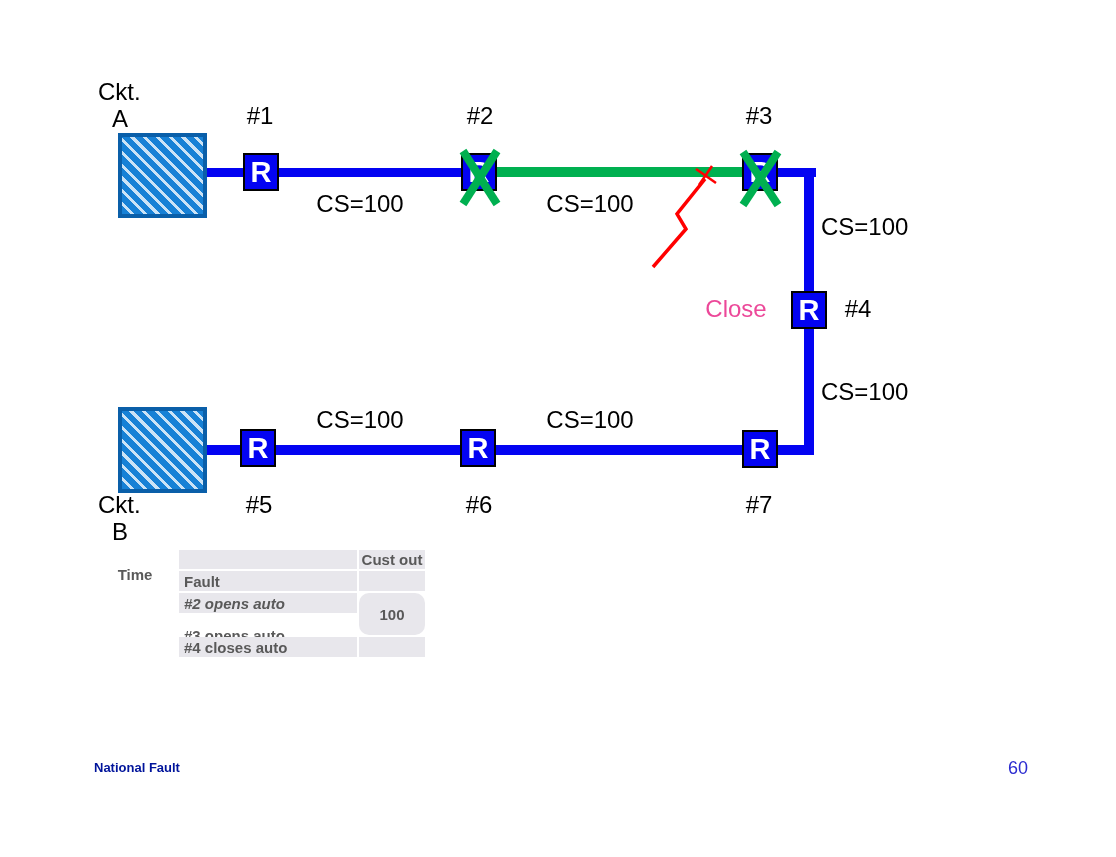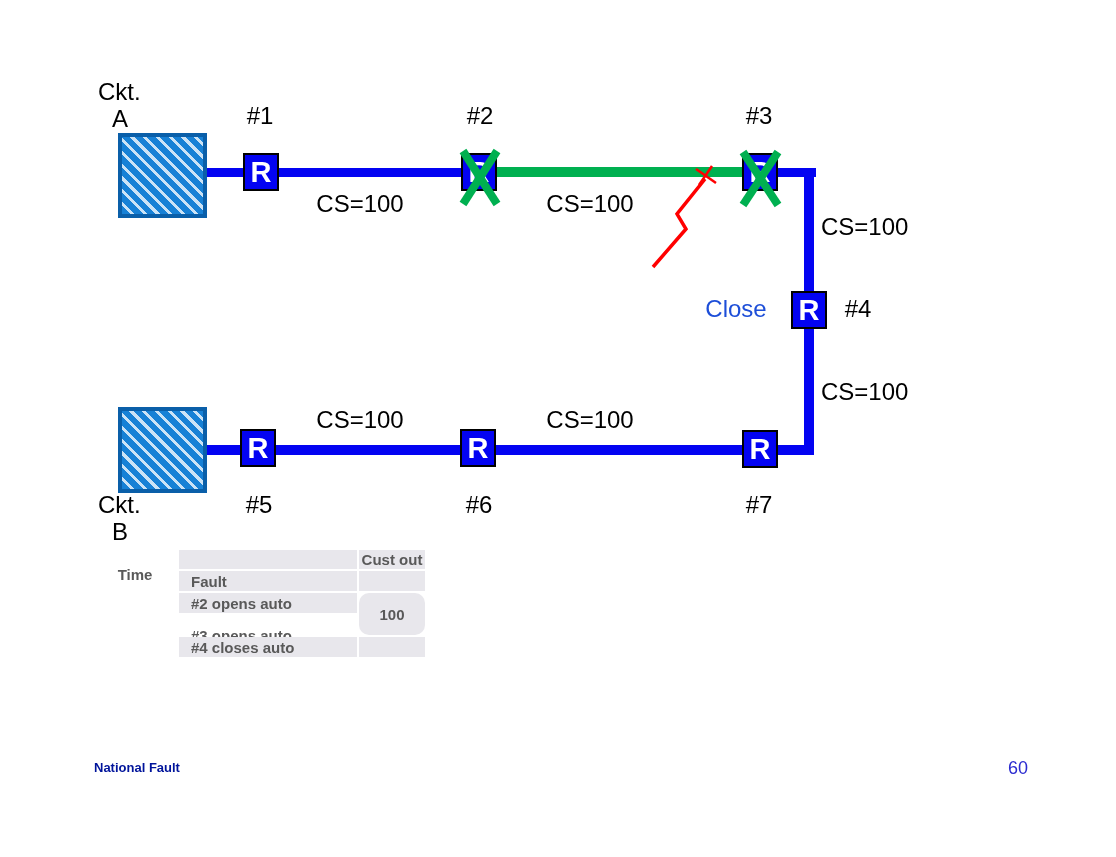--- a/index.html
+++ b/index.html
@@ -19,33 +19,33 @@
   
   .sw{
     position:absolute;width:36px;height:38px;box-sizing:border-box;z-index:3;
     background:#0303f2;border:2px solid #000;
     color:#fff;font-weight:bold;font-size:29px;line-height:1;
     display:flex;align-items:center;justify-content:center;
   }
   
   .lbl{position:absolute;font-size:24px;color:#000;z-index:4;white-space:nowrap;line-height:1.12;}
   .lbl.ctr{transform:translateX(-50%);}
-  .lbl.red{color:#1d4ed8;}
+  .lbl.red{color:#ec4899;}
   .lbl .indent{display:block;margin-left:14px;}
   
   .overlay{position:absolute;left:0;top:0;z-index:5;pointer-events:none;}
   
   .etable{
     position:absolute;left:93px;top:550px;z-index:4;
     display:grid;grid-template-columns:84px 178px 66px;
     grid-template-rows:19px 20px 20px 20px 20px;gap:2px;
     font-size:15px;font-weight:bold;color:#595959;
   }
   .tc{background:#e8e7ec;display:flex;align-items:center;justify-content:center;}
-  .tc.left{justify-content:flex-start;padding-left:12px;}
+  .tc.left{justify-content:flex-start;padding-left:5px;}
   
   .footer-brand{position:absolute;left:94px;top:760px;font-size:13px;font-weight:bold;color:#00149b;z-index:4;}
   .page-number{position:absolute;left:1008px;top:758px;font-size:18px;color:#2a2ad0;z-index:4;}
 </style>
 </head>
 <body>
 
 <div class="slide">
 
   <div class="src" style="left:118px;top:133px;width:89px;height:85px;"></div>
@@ -107,21 +107,21 @@
     </g>
   </svg>
 
   <div class="etable">
     <div class="tc" style="grid-column:1;grid-row:1;margin-top:24px;">Time</div>
     <div class="tc" style="grid-column:2;grid-row:1;"></div>
     <div class="tc" style="grid-column:3;grid-row:1;">Cust out</div>
 
 
     <div class="tc left" style="grid-column:2;grid-row:2;">Fault</div>
-    <div class="tc left" style="grid-column:2;grid-row:3;">#2 opens auto</div>
+    <div class="tc left" style="grid-column:2;grid-row:3;font-style:italic;">#2 opens auto</div>
     <div class="tc left" style="grid-column:2;grid-row:4;margin-top:20px;">#3 opens auto</div>
     <div class="tc left" style="grid-column:2;grid-row:5;">#4 closes auto</div>
 
     <div class="tc" style="grid-column:3;grid-row:2;"></div>
     <div class="tc" style="grid-column:3;grid-row:3 / span 2;border-radius:10px;">100</div>
     <div class="tc" style="grid-column:3;grid-row:5;"></div>
   </div>
 
   <div class="footer-brand">National Fault</div>
   <div class="page-number">60</div>

